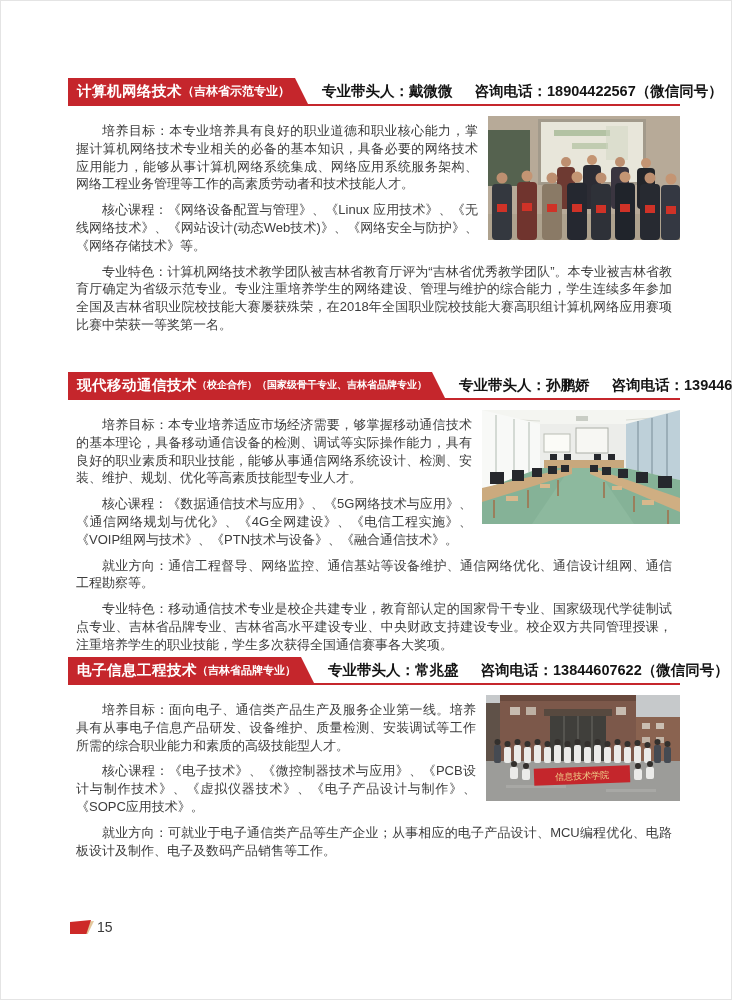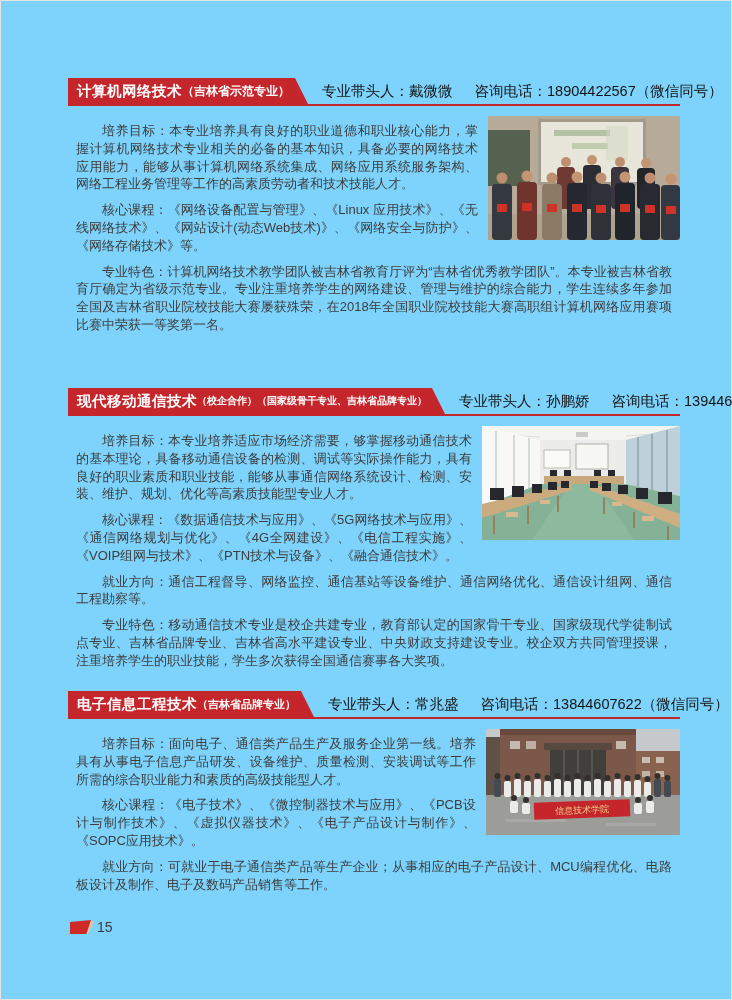--- a/index.html
+++ b/index.html
@@ -1,43 +1,43 @@
 <!DOCTYPE html>
 <html><head>
 <meta charset="utf-8">
 <style>
   html,body{margin:0;padding:0;background:#ededed;}
   .page{
-    position:relative;width:732px;height:1000px;background:#7dd3fc;
+    position:relative;width:732px;height:1000px;background:#ffffff;
     margin:0 auto;overflow:hidden;
     font-family:"Liberation Sans","DejaVu Sans",sans-serif;
     box-shadow:inset 0 0 0 1px #e4e4e4;
   }
   .sec{position:absolute;left:68px;width:612px;}
   #sec1{top:76px;}
-  #sec2{top:386px;}
-  #sec3{top:689px;}
+  #sec2{top:370px;}
+  #sec3{top:655px;}
 
   .sec-header{
     display:flex;align-items:flex-end;height:28px;
     border-bottom:2px solid #c5262c;
   }
   .banner{
     background:#c5262c;color:#ffffff;font-weight:bold;
     height:26px;display:flex;align-items:center;white-space:nowrap;
     padding:0 18px 0 9px;
     clip-path:polygon(0 0,calc(100% - 13px) 0,100% 100%,0 100%);
   }
   .banner-title{font-size:14.5px;letter-spacing:.5px;}
   .banner-sub{font-size:12px;margin-left:0;}
   #sec2 .banner-sub{font-size:10px;}
   #sec3 .banner-sub{font-size:11px;}
   .head-info{
     display:flex;align-items:flex-start;gap:22px;margin:0 0 3px 14px;
-    font-size:14.5px;font-weight:normal;color:#141414;white-space:nowrap;
+    font-size:14.5px;font-weight:bold;color:#141414;white-space:nowrap;
   }
 
   .sec-body{
     padding-top:8px;font-size:13px;line-height:17.8px;color:#3d3d3d;
     text-align:justify;
   }
   .sec-body p{margin:8px;text-indent:2em;}
   .photo{float:right;margin:2px 0 6px 10px;}
   .photo svg{display:block;}
 

